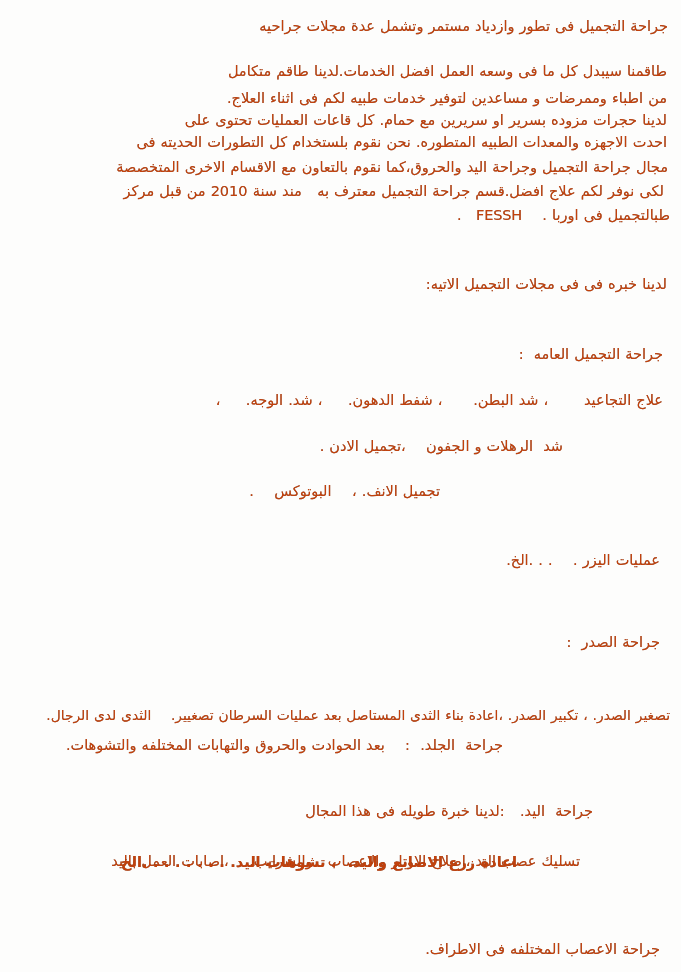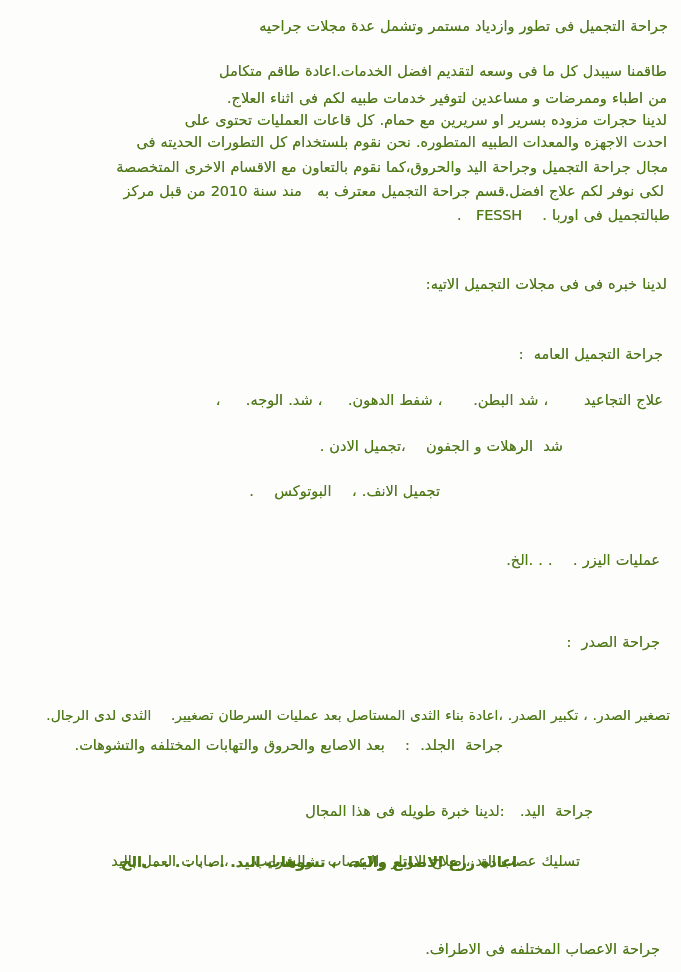--- a/index.html
+++ b/index.html
@@ -16,21 +16,21 @@
     overflow: hidden;
     font-family: "DejaVu Sans", sans-serif;
   }
   .ln {
     position: absolute;
     direction: rtl;
     unicode-bidi: plaintext;
     white-space: pre;
     font-size: 14.5px;
     line-height: 21px;
-    color: #4d7c0f;
+    color: #c2410c;
     letter-spacing: -0.2px;
     word-spacing: 0.5px;
     text-shadow: 0 0 0.5px rgba(40,40,40,0.55);
   }
   
   .l1  { top: 16px;  right: 13px; }
   .l2  { top: 61px;  right: 14px; }
   .l3  { top: 88px;  right: 14px; }
   .l4  { top: 110px; right: 14px; }
   .l5  { top: 132px; right: 14px; }
@@ -51,40 +51,40 @@
   .l20 { top: 852px; right: 164px; font-weight: bold; }
   .l21 { top: 939px; right: 21px; }
 </style>
 </head>
 <body>
 
 <div class="page">
 
   <div class="ln l1">جراحة التجميل فى تطور وازدياد مستمر وتشمل عدة مجلات جراحيه</div>
 
-  <div class="ln l2">طاقمنا سيبدل كل ما فى وسعه لتقديم افضل الخدمات.اعادة طاقم متكامل</div>
+  <div class="ln l2">طاقمنا سيبدل كل ما فى وسعه العمل افضل الخدمات.لدينا طاقم متكامل</div>
   <div class="ln l3">من اطباء وممرضات و مساعدين لتوفير خدمات طبيه لكم فى اثناء العلاج.</div>
   <div class="ln l4">لدينا حجرات مزوده بسرير او سريرين مع حمام. كل قاعات العمليات تحتوى على</div>
   <div class="ln l5">احدت الاجهزه والمعدات الطبيه المتطوره. نحن نقوم بلستخدام كل التطورات الحديته فى</div>
   <div class="ln l6">مجال جراحة التجميل وجراحة اليد والحروق،كما نقوم بالتعاون مع الاقسام الاخرى المتخصصة</div>
   <div class="ln l7">لكى نوفر لكم علاج افضل.قسم جراحة التجميل معترف به   مند سنة 2010 من قبل مركز</div>
   <div class="ln l8">طبالتجميل فى اوربا .    FESSH   .</div>
 
   <div class="ln l9">لدينا خبره فى فى مجلات التجميل الاتيه:</div>
 
   <div class="ln l10">جراحة التجميل العامه  :</div>
   <div class="ln l11">علاج التجاعيد       ، شد البطن.      ، شفط الدهون.     ، شد. الوجه.     ،</div>
   <div class="ln l12">شد  الرهلات و الجفون    ،تجميل الادن .</div>
   <div class="ln l13">تجميل الانف. ،    البوتوكس    .</div>
   <div class="ln l14">عمليات اليزر .    . . .الخ.</div>
 
   <div class="ln l15">جراحة الصدر  :</div>
   <div class="ln l16">تصغير الصدر. ، تكبير الصدر. ،اعادة بناء الثدى المستاصل بعد عمليات السرطان تصغيير.    الثدى لدى الرجال.</div>
 
-  <div class="ln l17">جراحة  الجلد.  :    بعد الاصابع والحروق والتهابات المختلفه والتشوهات.</div>
+  <div class="ln l17">جراحة  الجلد.  :    بعد الحوادت والحروق والتهابات المختلفه والتشوهات.</div>
 
   <div class="ln l18">جراحة  اليد.   :لدينا خبرة طويله فى هذا المجال</div>
   <div class="ln l19">تسليك عصب اليد ،اصلاح الاوتار والاعصاب   والشرايب.    ،اصابات العمل باليد</div>
   <div class="ln l20">اعادة زرع الاصابع واليد.  ، تشوهات اليد. . . . . . . . .الخ</div>
 
   <div class="ln l21">جراحة الاعصاب المختلفه فى الاطراف.</div>
 
 </div>
 
 </body></html>

